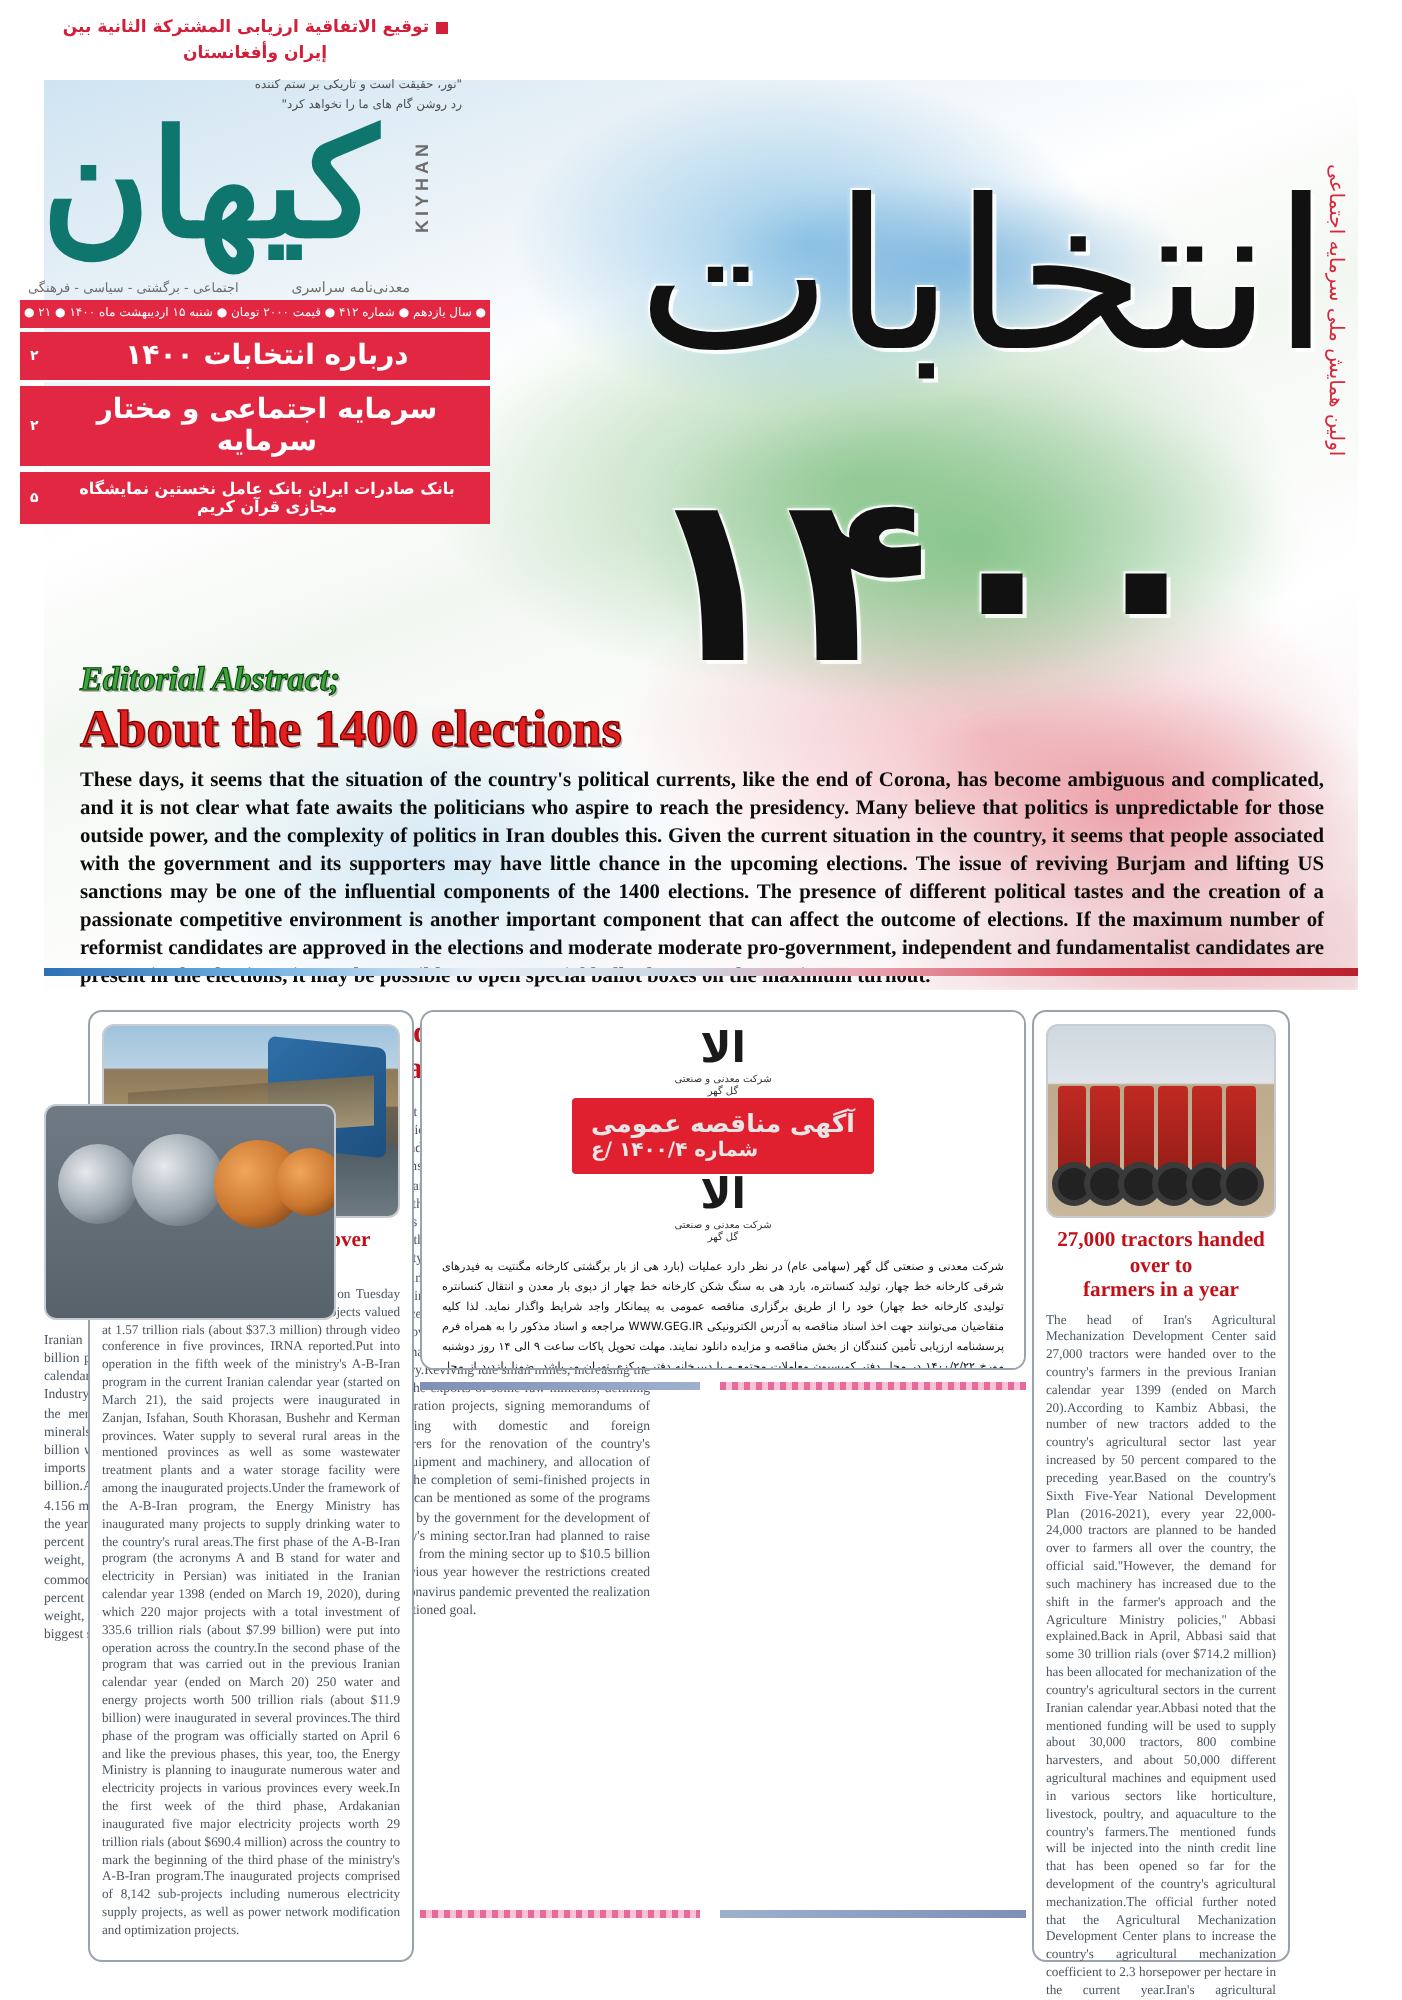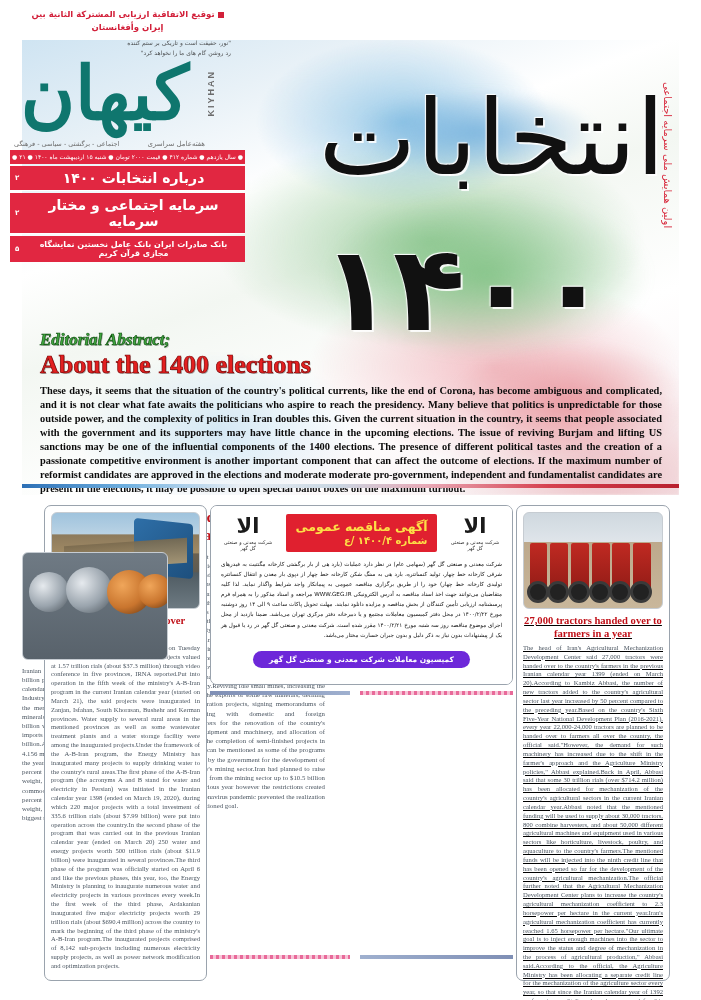--- a/index.html
+++ b/index.html
@@ -74,21 +74,21 @@
     -webkit-text-stroke:.7px #7a0000;text-shadow:1px 1px 0 rgba(0,0,0,.3);margin-top:1px;line-height:1.05;}
   .edit-body{font-family:"Liberation Serif", serif;font-size:10.4px;line-height:1.34;color:#0c0c0c;
     text-align:justify;font-weight:bold;margin-top:6px;}
 
   
   .cols{position:absolute;left:22px;top:500px;width:657px;height:486px;}
 
   .col-box{position:absolute;border:1px solid #9aa3ad;border-radius:7px;background:#fff;
            box-shadow:0 0 0 1px #fff inset;}
   .col-left{left:22px;top:5px;width:163px;height:476px;padding:6px;box-sizing:border-box;}
-  .col-right{left:494px;top:5px;width:154px;height:476px;padding:6px;box-sizing:border-box;text-decoration:underline;}
+  .col-right{left:494px;top:5px;width:129px;height:476px;padding:6px;box-sizing:border-box;}
   .col-mid{left:188px;top:5px;width:303px;height:180px;padding:0;box-sizing:border-box;overflow:hidden;}
   .col-mid2{left:188px;top:190px;width:303px;height:291px;border:none;}
 
   .photo{width:100%;height:97px;border-radius:6px;overflow:hidden;position:relative;
          border:1px solid #c6ccd2;box-sizing:border-box;}
   .photo.water{background:
       linear-gradient(#9fc3dd 0%,#b9d2e4 22%,#8d7a5c 23%,#a08a64 42%,#6b6150 43%,#5d5a52 62%,#4f5b62 63%,#6d7a82 100%);}
   .photo.water:after{content:"";position:absolute;left:8%;top:30%;width:84%;height:26%;
       background:linear-gradient(#7a6a4e,#b09a72);transform:skewY(-4deg);opacity:.9;}
   .photo.water:before{content:"";position:absolute;right:4%;top:8%;width:40%;height:58%;
@@ -103,26 +103,26 @@
       radial-gradient(circle at 35% 35%, #e6eaee, #9aa4ad 55%, #6c757d 80%);}
 
   .cap{font-family:"Liberation Serif", serif;font-weight:bold;color:#c01018;text-align:center;
        font-size:10.6px;line-height:1.18;margin:6px 0 4px;}
   .bodytxt{font-family:"Liberation Serif", serif;font-size:6.6px;line-height:1.34;color:#4a5560;
     text-align:justify;}
   .bodytxt.mid{font-size:6.8px;line-height:1.36;}
 
   
   .ad{position:relative;width:100%;height:100%;background:#fff;box-sizing:border-box;padding:8px 10px;}
-  .ad-head{display:flex;align-items:center;justify-content:space-between;}
+  .ad-head{display:flex;align-items:center;justify-content:space-between;flex-direction:column;}
   .ad-logo{width:54px;text-align:center;}
   .ad-logo .glyph{font-family:"DejaVu Sans", sans-serif;font-size:21px;font-weight:bold;color:#1a1a1a;
     letter-spacing:-2px;line-height:1;}
   .ad-logo .nm{font-family:"DejaVu Sans", sans-serif;font-size:5px;color:#333;direction:rtl;margin-top:2px;}
-  .ad-title{background:#e0202f;color:#fde047;text-align:right;padding:5px 10px;border-radius:2px;
+  .ad-title{background:#e0202f;color:#e5e5e5;text-align:left;padding:5px 10px;border-radius:2px;
     font-family:"DejaVu Sans", sans-serif;direction:rtl;font-weight:bold;}
   .ad-title .l1{font-size:12.5px;line-height:1.25;}
   .ad-title .l2{font-size:10px;line-height:1.25;}
   .ad-body{margin-top:7px;font-family:"DejaVu Sans", sans-serif;font-size:5.6px;line-height:1.8;
     color:#111;direction:rtl;text-align:justify;}
   .ad-foot{margin-top:8px;text-align:center;}
   .ad-foot span{display:inline-block;background:#6d28d9;color:#fff;border-radius:13px;padding:4px 16px;
     font-family:"DejaVu Sans", sans-serif;font-size:7.5px;direction:rtl;font-weight:bold;}
 
   
@@ -161,21 +161,21 @@
       <span>إيران وأفغانستان</span>
     </div>
     <div class="mast-quote">
       <div>"نور، حقیقت است و تاریکی بر ستم کننده</div>
       <div>رد روشن گام های ما را نخواهد کرد"</div>
     </div>
 
     <div class="logo-wrap">
       <div class="logo-fa">کیهان</div>
       <div class="logo-en">KIYHAN</div>
-      <div class="logo-sub">هفته‌عامل سراسری</div>
+      <div class="logo-sub">معدنی‌نامه سراسری</div>
       <div class="logo-sub2">اجتماعی - برگشتی - سیاسی - فرهنگی</div>
     </div>
 
     <div class="dateline">● سال یازدهم ● شماره ۴۱۲ ● قیمت ۲۰۰۰ تومان ● شنبه ۱۵ اردیبهشت ماه ۱۴۰۰ ● 5May 2021 ● ۲۱ رمضان ۱۴۴۲ ●</div>
 
     <div class="hl">
       <span class="pg">۲</span>
       <div class="t">درباره انتخابات ۱۴۰۰</div>
     </div>
     <div class="hl-div"></div>

